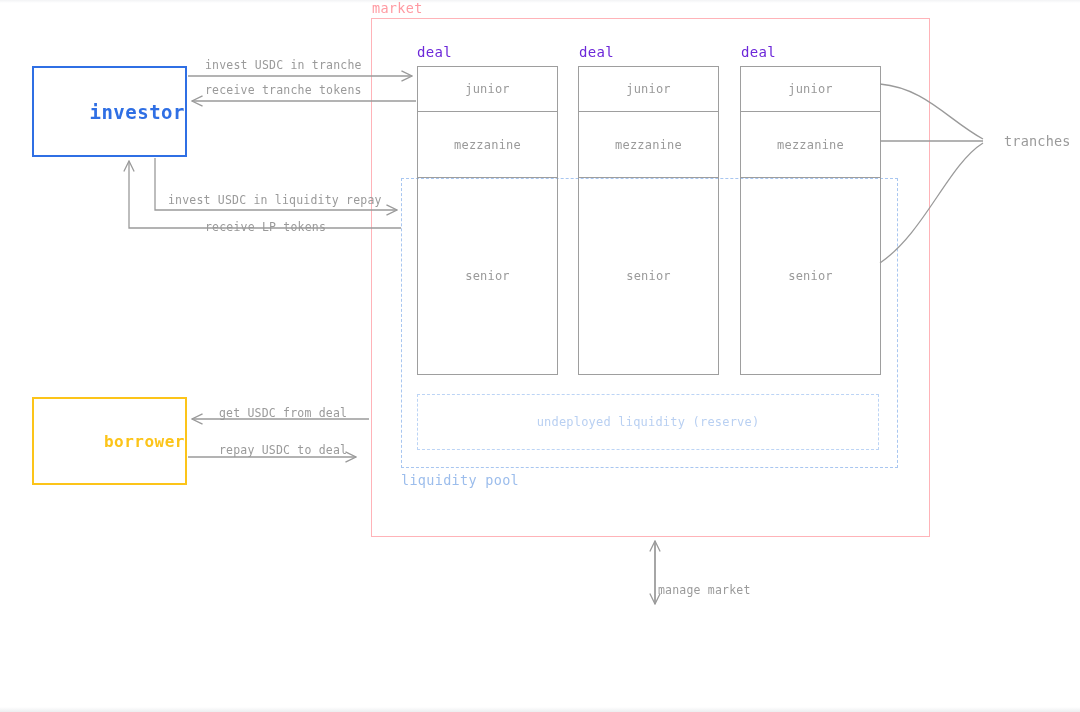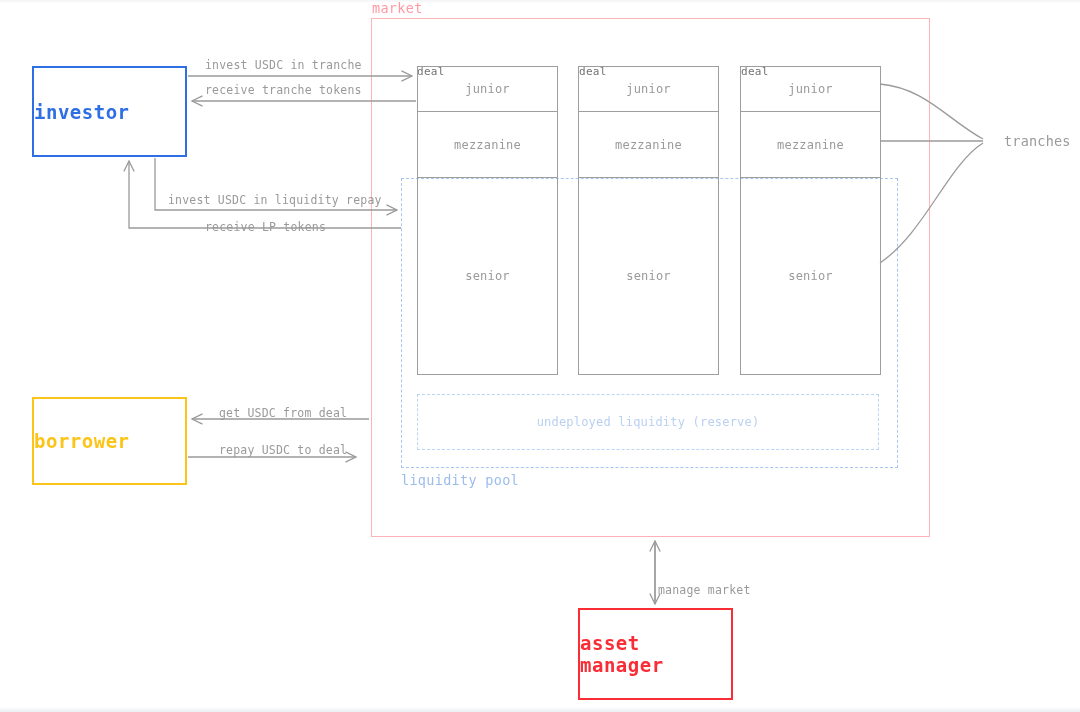--- a/index.html
+++ b/index.html
@@ -38,38 +38,38 @@
     height: 712px;
     pointer-events: none;
   }
 
   
   .actor {
     position: absolute;
     box-sizing: border-box;
     display: flex;
     align-items: center;
-    justify-content: flex-start;
+    justify-content: flex-end;
     background: #ffffff;
     font-weight: bold;
     letter-spacing: 0.5px;
   }
   .actor-investor {
     left: 32px; top: 66px;
     width: 155px; height: 91px;
     border: 2px solid #2f6fe4;
     color: #2f6fe4;
     font-size: 19px;
   }
   .actor-borrower {
     left: 32px; top: 397px;
     width: 155px; height: 88px;
     border: 2px solid #fcc419;
     color: #fcc419;
-    font-size: 19px;
+    font-size: 16px;
   }
   .actor-assetmanager {
     left: 578px; top: 608px;
     width: 155px; height: 92px;
     border: 2px solid #fa2d36;
     color: #fa2d36;
     font-size: 19px;
   }
 
   
@@ -120,24 +120,23 @@
   }
   .reserve-label {
     font-size: 12px;
     color: #b9d0f2;
     letter-spacing: 0.2px;
   }
 
   
   .deal-label {
     position: absolute;
-    font-size: 11px;
-    color: #737373;
+    font-size: 14px;
+    color: #6d28d9;
     letter-spacing: 0.3px;
-    margin-top: 21px;
   }
   .deal-box {
     position: absolute;
     box-sizing: border-box;
     border: 1.4px solid #9e9e9e;
     background: transparent;
     display: flex;
     flex-direction: column;
   }
   .tranche {
@@ -210,23 +209,20 @@
   </div>
 
   <div class="actor actor-investor">
     <span>investor</span>
   </div>
 
   <div class="actor actor-borrower">
     <span>borrower</span>
   </div>
 
-  <div class="actor actor-assetmanager">
-    <span>asset manager</span>
-  </div>
 
   <svg class="svg-layer" viewBox="0 0 1080 712" xmlns="http://www.w3.org/2000/svg">
     <defs>
       <marker id="arrow-r" viewBox="0 0 10 10" refX="9" refY="5" markerWidth="9" markerHeight="9" orient="auto-start-reverse">
         <path d="M 0 0.6 L 9 5 L 0 9.4" fill="none" stroke="#9a9a9a" stroke-width="1.1"></path>
       </marker>
       <marker id="arrow-l" viewBox="0 0 10 10" refX="9" refY="5" markerWidth="9" markerHeight="9" orient="auto-start-reverse">
         <path d="M 0 0.6 L 9 5 L 0 9.4" fill="none" stroke="#9a9a9a" stroke-width="1.1"></path>
       </marker>
     </defs>

